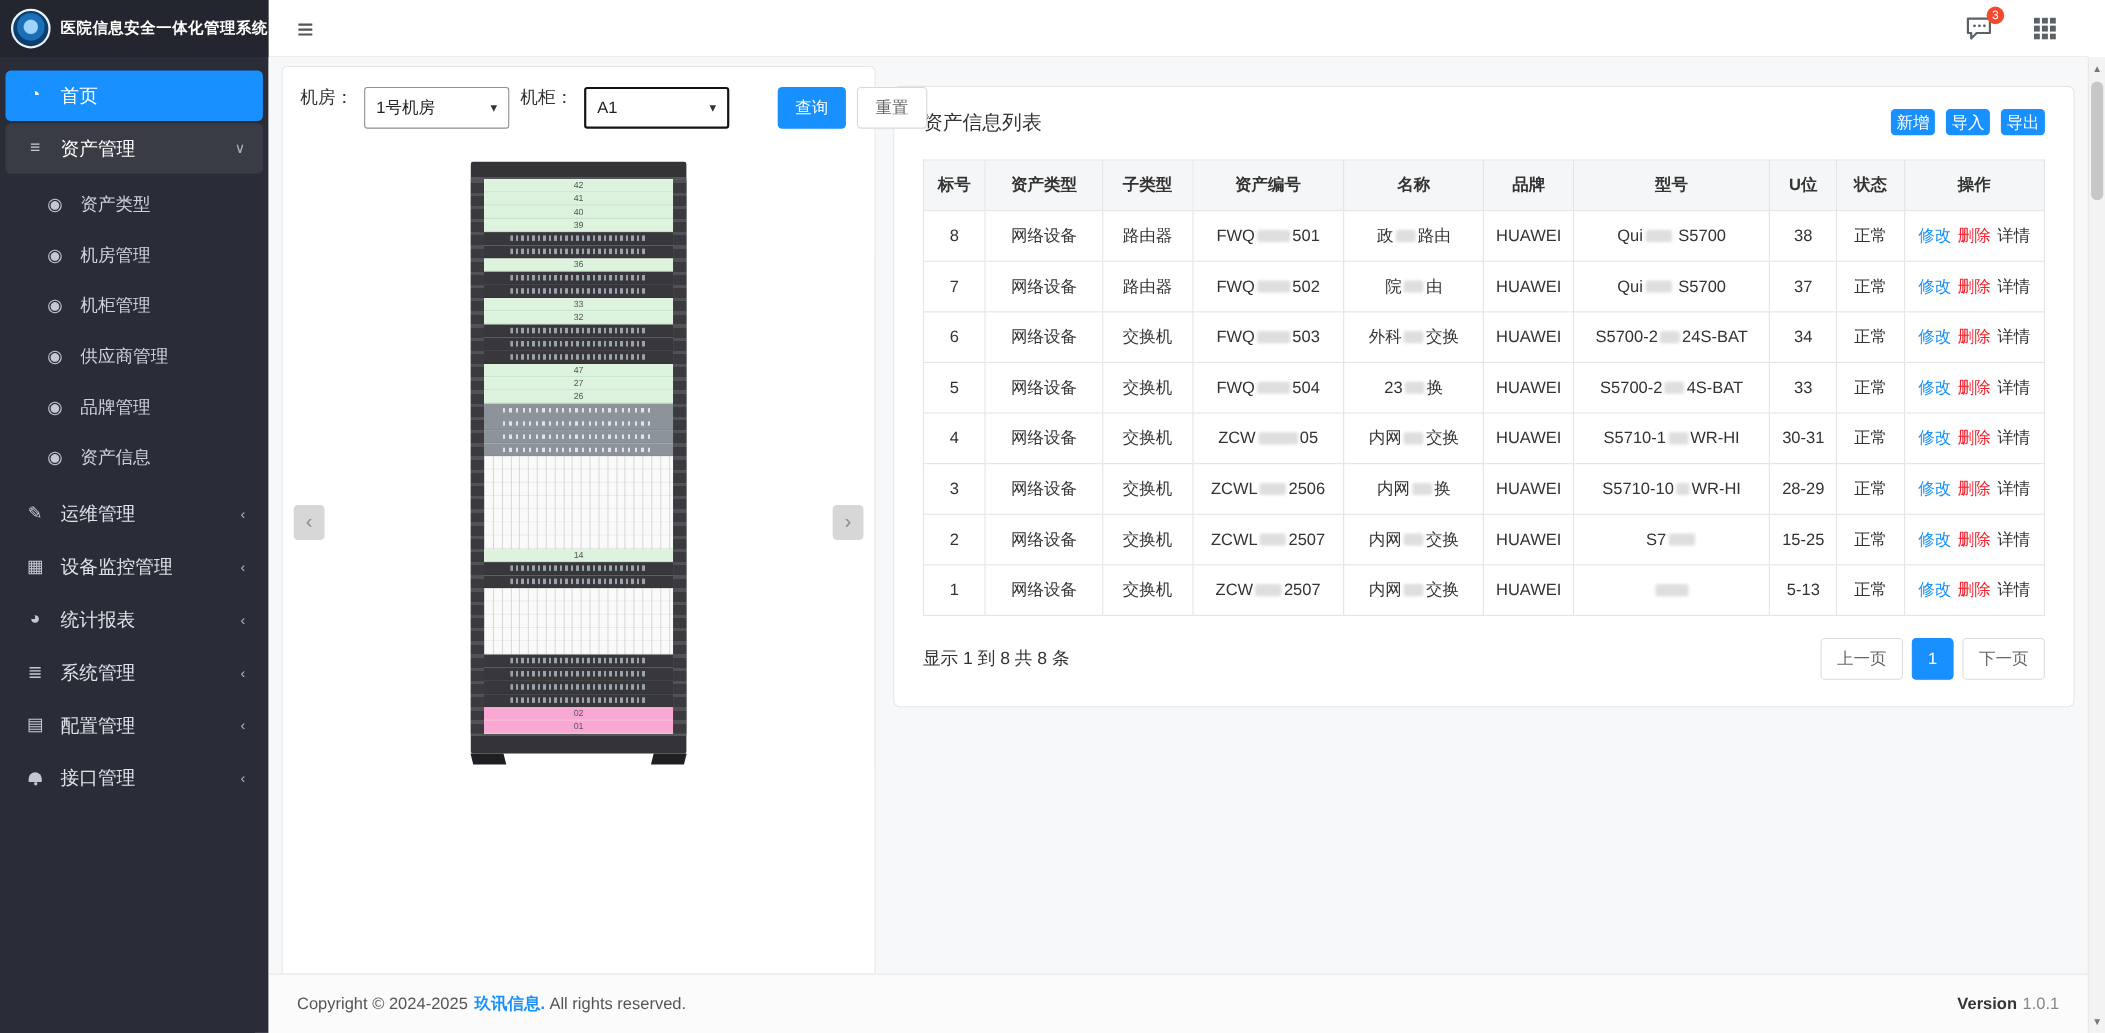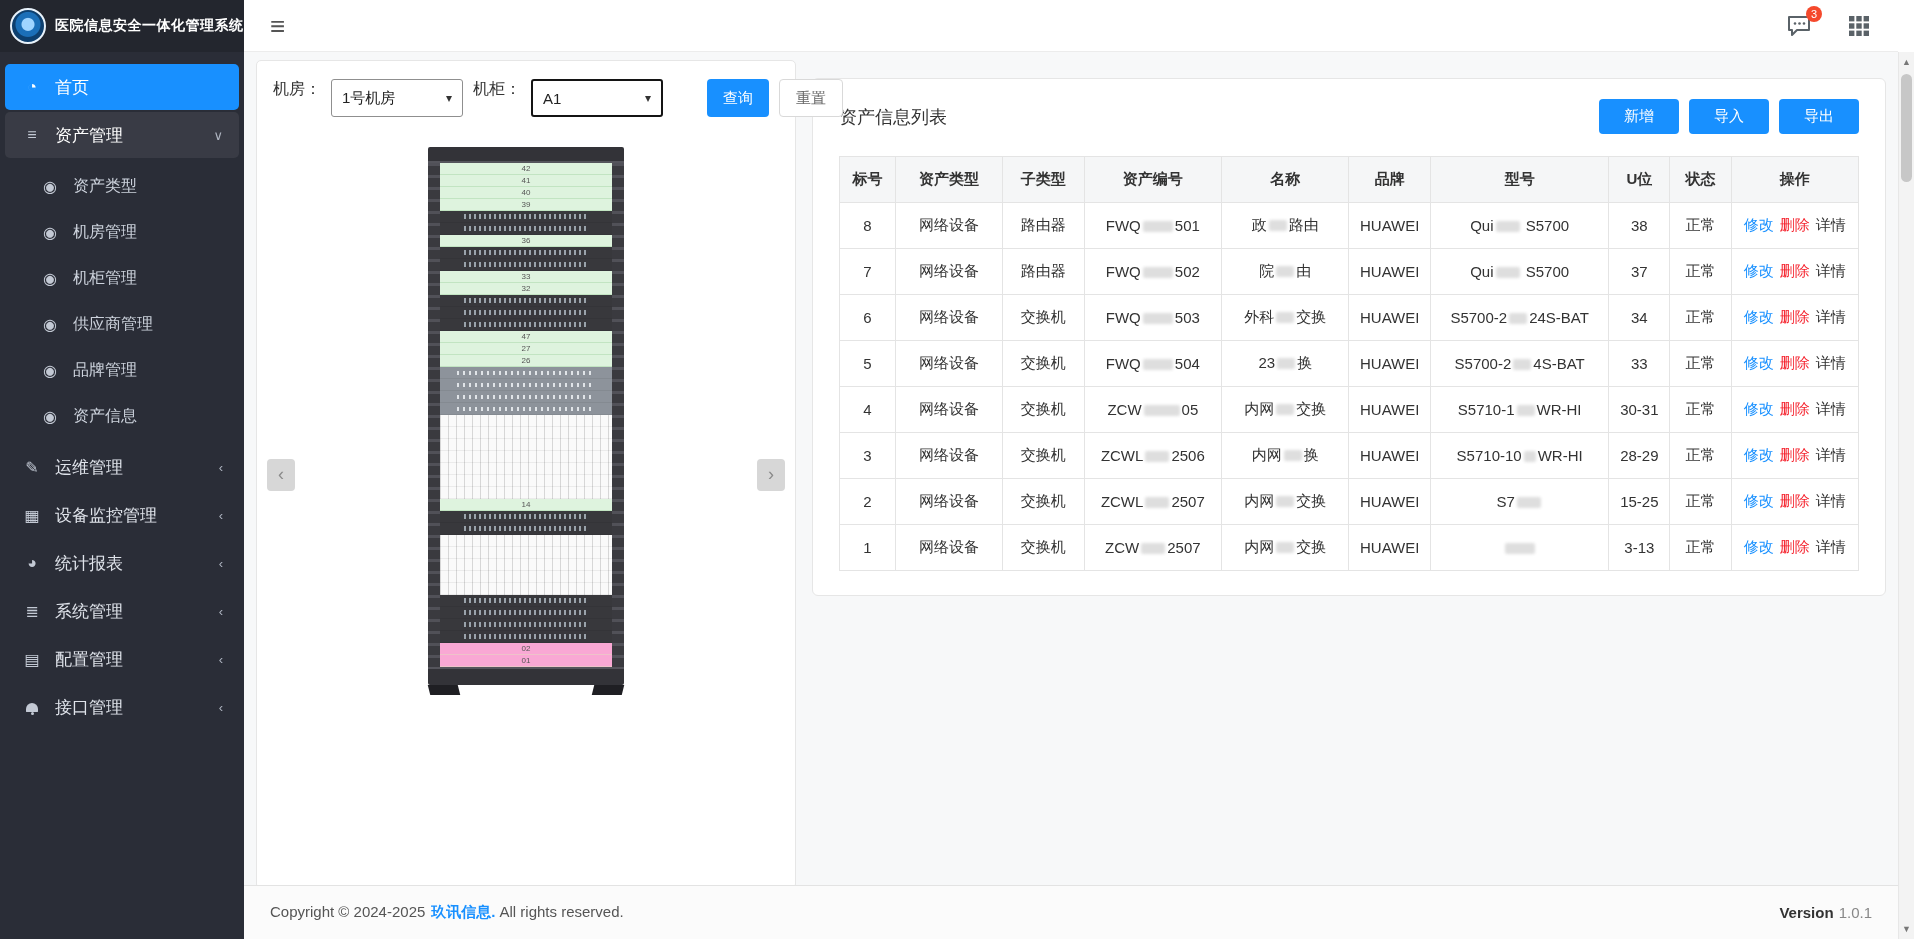--- a/index.html
+++ b/index.html
@@ -66,21 +66,21 @@
   
   .panel-right { flex:1; display:flex; flex-direction:column; min-width:0; }
   .cabinet-bar { background:#fff; border:1px solid #e6e6e6; border-radius:6px; height:78px; display:flex; align-items:center; gap:74px; padding:0 36px; flex:0 0 auto; }
   .cab-item { font-size:16px; white-space:nowrap; }
   .cab-label { font-weight:bold; color:#333; }
   .cab-value { color:#333; }
   .asset-card { margin-top:18px; background:#fff; border:1px solid #e6e6e6; border-radius:6px; padding:20px 26px 24px; }
   .asset-head { display:flex; align-items:center; }
   .asset-title { font-size:18px; color:#333; font-weight:500; }
   .asset-actions { margin-left:auto; display:flex; gap:10px; }
-  .asset-actions .btn { height:35px; padding:0 25px; }
+  .asset-actions .btn { height:24px; padding:0 5px; }
   table { width:100%; border-collapse:collapse; table-layout:fixed; margin-top:22px; }
   th, td { border:1px solid #e4e4e4; text-align:center; padding:0 6px; white-space:nowrap; overflow:hidden; font-size:15px; color:#333; }
   th { background:#f5f6f7; font-weight:bold; height:46px; }
   td { height:46px; }
   .censor { display:inline-block; height:11px; background:#dedede; border-radius:2px; filter:blur(1.5px); vertical-align:-1px; margin:0 2px; }
   .op-link { cursor:pointer; margin:0 3px;text-align:center; }
   .op-edit { color:#1890ff; } .op-del { color:#f5222d; } .op-detail { color:#333; }
   .table-foot { margin-top:20px; display:flex; align-items:center; }
   .summary { font-size:16px; color:#333; }
   .pager { margin-left:auto; display:flex; gap:8px; align-items:center; }
@@ -418,27 +418,35 @@
               <td><span class="op-link op-edit">修改</span><span class="op-link op-del">删除</span><span class="op-link op-detail">详情</span></td>
             </tr>
             <tr>
               <td>1</td>
               <td>网络设备</td>
               <td>交换机</td>
               <td>ZCW<span class="censor" style="width:24px"></span>2507</td>
               <td>内网<span class="censor" style="width:18px"></span>交换</td>
               <td>HUAWEI</td>
               <td><span class="censor" style="width:30px"></span></td>
-              <td>3-13</td>
+              <td>5-13</td>
               <td>正常</td>
               <td><span class="op-link op-edit">修改</span><span class="op-link op-del">删除</span><span class="op-link op-detail">详情</span></td>
             </tr>
           </tbody>
       </table>
 
+      <div class="table-foot">
+        <span class="summary">显示 1 到 8 共 8 条</span>
+        <span class="pager">
+          <button class="page-btn">上一页</button>
+          <button class="page-btn current">1</button>
+          <button class="page-btn">下一页</button>
+        </span>
+      </div>
     </div>
   </section>
 </main>
 
 <footer class="footer">
   <span>
     <span>Copyright © 2024-2025</span><span class="company">玖讯信息.</span><span>All rights reserved.</span>
   </span>
   <span class="footer-right">
     <span class="version-label">Version</span><span class="version-num">1.0.1</span>

